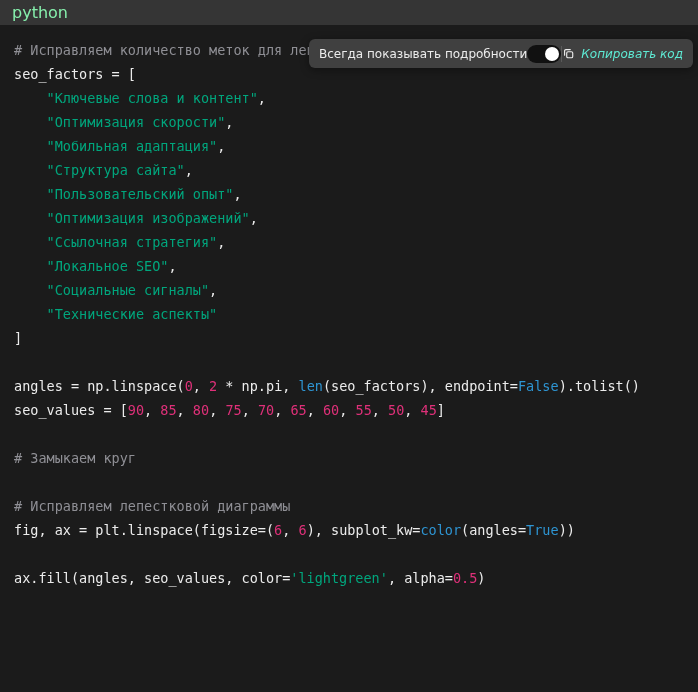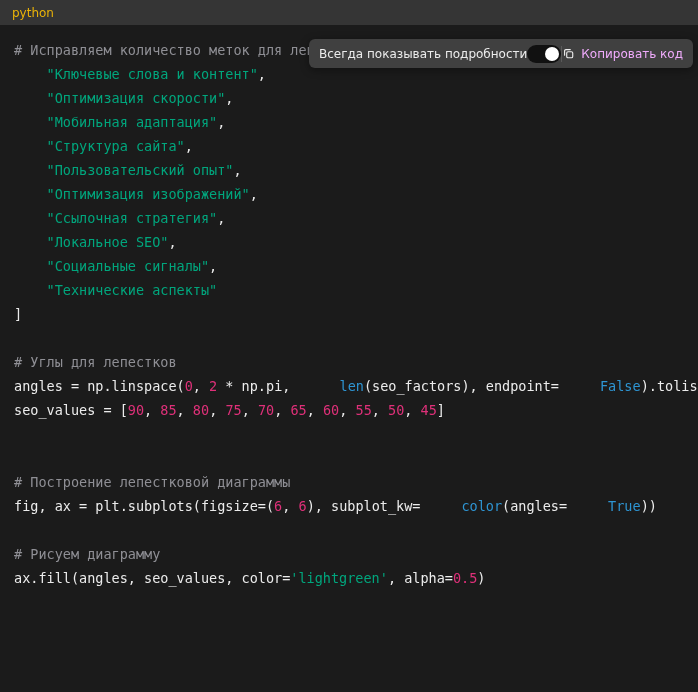--- a/index.html
+++ b/index.html
@@ -21,22 +21,22 @@
   }
   .code-header {
     height: 25px;
     background: #353535;
     display: flex;
     align-items: center;
     padding: 0 12px;
     box-sizing: border-box;
   }
   .lang-label {
-    font-size: 12px;
-    color: #eab308;
+    font-size: 16px;
+    color: #86efac;
   }
   .floating-toolbar {
     position: absolute;
     top: 39px;
     right: 5px;
     height: 29px;
     background: #404040;
     border-radius: 6px;
     display: flex;
     align-items: center;
@@ -71,47 +71,48 @@
     width: 1px;
     height: 16px;
     background: #5a5a5a;
   }
   .copy-btn {
     display: flex;
     align-items: center;
     gap: 6px;
     background: none;
     border: none;
-    color: #f0abfc;
+    color: #5eead4;
     font-size: 12px;
     cursor: pointer;
     font-family: inherit;
     padding: 0;
     white-space: nowrap;
+    font-style: italic;
   }
   .copy-btn svg {
     display: block;
   }
   .code-area {
     padding: 13px 14px 8px 14px;
     box-sizing: border-box;
   }
   .code-line {
     font-family: "DejaVu Sans Mono", "Liberation Mono", monospace;
     font-size: 13.5px;
     line-height: 24px;
     min-height: 24px;
     white-space: pre;
     color: var(--c-plain, #ececec);
   }
   .tok-plain   { color: var(--c-plain,   #ececec); }
   .tok-comment { color: var(--c-comment, #8f8f95); }
   .tok-string  { color: var(--c-string,  #00a67d); }
   .tok-number  { color: var(--c-number,  #df3079); }
-  .tok-keyword { color: var(--c-keyword, #2e95d3); margin-left: 41px; }
+  .tok-keyword { color: var(--c-keyword, #2e95d3); }
 </style>
 </head>
 <body>
 
 <div class="code-block">
 
   <div class="code-header">
     <span class="lang-label">python</span>
   </div>
 
@@ -128,38 +129,38 @@
           <path d="M10.2 3.2 H4.8 A1.6 1.6 0 0 0 3.2 4.8 V10.2"></path>
         </svg>
       </span>
       <span>Копировать код</span>
     </button>
   </div>
 
   <div class="code-area">
     <div>
         <div class="code-line"><span class="tok-comment"># Исправляем количество меток для лепестков</span></div>
+        <div class="code-line"><span class="tok-plain">seo_factors = [</span></div>
         <div class="code-line"><span class="tok-plain">    </span><span class="tok-string">"Ключевые слова и контент"</span><span class="tok-plain">,</span></div>
         <div class="code-line"><span class="tok-plain">    </span><span class="tok-string">"Оптимизация скорости"</span><span class="tok-plain">,</span></div>
         <div class="code-line"><span class="tok-plain">    </span><span class="tok-string">"Мобильная адаптация"</span><span class="tok-plain">,</span></div>
         <div class="code-line"><span class="tok-plain">    </span><span class="tok-string">"Структура сайта"</span><span class="tok-plain">,</span></div>
         <div class="code-line"><span class="tok-plain">    </span><span class="tok-string">"Пользовательский опыт"</span><span class="tok-plain">,</span></div>
         <div class="code-line"><span class="tok-plain">    </span><span class="tok-string">"Оптимизация изображений"</span><span class="tok-plain">,</span></div>
         <div class="code-line"><span class="tok-plain">    </span><span class="tok-string">"Ссылочная стратегия"</span><span class="tok-plain">,</span></div>
         <div class="code-line"><span class="tok-plain">    </span><span class="tok-string">"Локальное SEO"</span><span class="tok-plain">,</span></div>
         <div class="code-line"><span class="tok-plain">    </span><span class="tok-string">"Социальные сигналы"</span><span class="tok-plain">,</span></div>
         <div class="code-line"><span class="tok-plain">    </span><span class="tok-string">"Технические аспекты"</span></div>
         <div class="code-line"><span class="tok-plain">]</span></div>
         <div class="code-line"></div>
-        <div class="code-line"><span class="tok-comment"># Углы для лепестков</span></div>
         <div class="code-line"><span class="tok-plain">angles = np.linspace(</span><span class="tok-number">0</span><span class="tok-plain">, </span><span class="tok-number">2</span><span class="tok-plain"> * np.pi, </span><span class="tok-keyword">len</span><span class="tok-plain">(seo_factors), endpoint=</span><span class="tok-keyword">False</span><span class="tok-plain">).tolist()</span></div>
         <div class="code-line"><span class="tok-plain">seo_values = [</span><span class="tok-number">90</span><span class="tok-plain">, </span><span class="tok-number">85</span><span class="tok-plain">, </span><span class="tok-number">80</span><span class="tok-plain">, </span><span class="tok-number">75</span><span class="tok-plain">, </span><span class="tok-number">70</span><span class="tok-plain">, </span><span class="tok-number">65</span><span class="tok-plain">, </span><span class="tok-number">60</span><span class="tok-plain">, </span><span class="tok-number">55</span><span class="tok-plain">, </span><span class="tok-number">50</span><span class="tok-plain">, </span><span class="tok-number">45</span><span class="tok-plain">]</span></div>
         <div class="code-line"></div>
+        <div class="code-line"><span class="tok-comment"># Замыкаем круг</span></div>
         <div class="code-line"></div>
-        <div class="code-line"><span class="tok-comment"># Построение лепестковой диаграммы</span></div>
-        <div class="code-line"><span class="tok-plain">fig, ax = plt.subplots(figsize=(</span><span class="tok-number">6</span><span class="tok-plain">, </span><span class="tok-number">6</span><span class="tok-plain">), subplot_kw=</span><span class="tok-keyword">color</span><span class="tok-plain">(angles=</span><span class="tok-keyword">True</span><span class="tok-plain">))</span></div>
+        <div class="code-line"><span class="tok-comment"># Исправляем лепестковой диаграммы</span></div>
+        <div class="code-line"><span class="tok-plain">fig, ax = plt.linspace(figsize=(</span><span class="tok-number">6</span><span class="tok-plain">, </span><span class="tok-number">6</span><span class="tok-plain">), subplot_kw=</span><span class="tok-keyword">color</span><span class="tok-plain">(angles=</span><span class="tok-keyword">True</span><span class="tok-plain">))</span></div>
         <div class="code-line"></div>
-        <div class="code-line"><span class="tok-comment"># Рисуем диаграмму</span></div>
         <div class="code-line"><span class="tok-plain">ax.fill(angles, seo_values, color=</span><span class="tok-string">'lightgreen'</span><span class="tok-plain">, alpha=</span><span class="tok-number">0.5</span><span class="tok-plain">)</span></div>
       </div>
   </div>
 
 </div>
 
 </body></html>

